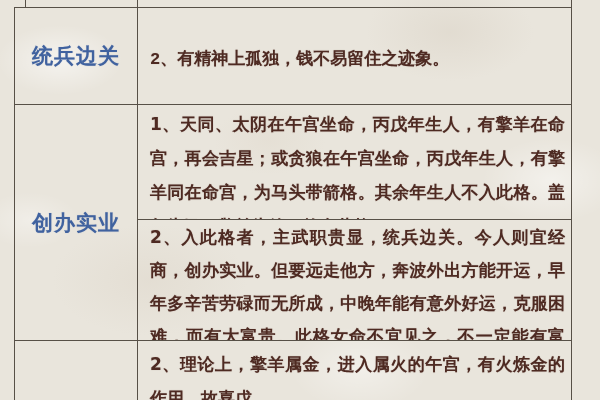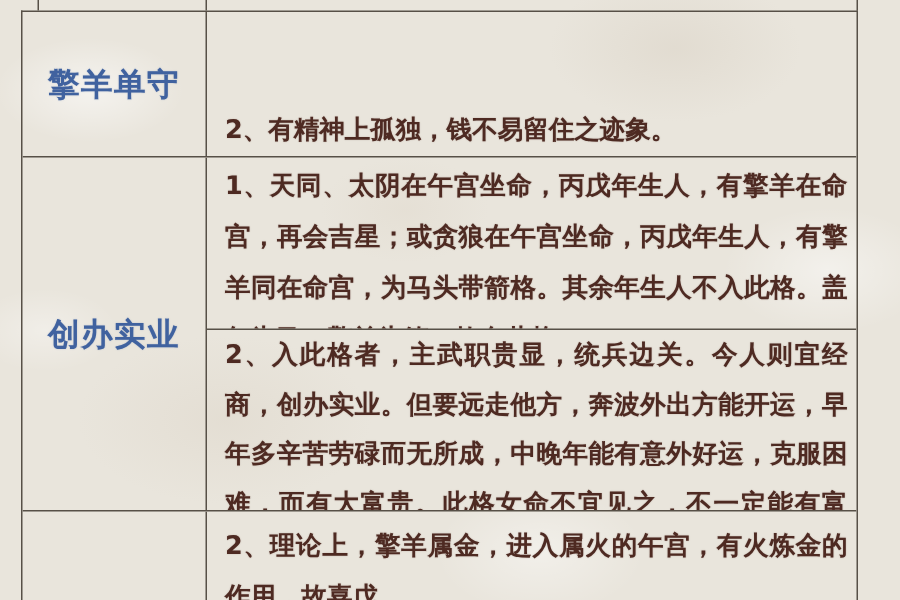--- a/index.html
+++ b/index.html
@@ -48,21 +48,21 @@
 
   .itext{
     color:#4e2a22;font-weight:bold;font-size:17px;line-height:34px;
     text-align:justify;word-break:break-all;
     padding:0 6px 0 12px;width:100%;
     text-shadow:0 0 1px rgba(78,42,34,.3);
   }
 
   
   .r1a{height:39px;}
-  .r1b{flex:1;align-items:flex-end;}
+  .r1b{flex:1;align-items:center;font-family:Liberation Mono, monospace;}
   .r1b .itext{padding-top:8px;}
   
   .r2a{height:114px;align-items:flex-start;}
   .r2a .itext{padding-top:2px;}
   .r2b{flex:1;align-items:flex-start;}
   .r2b .itext{padding-top:1px;line-height:33px;}
   
   .r3a{height:45px;}
   .r3b{flex:1;align-items:flex-start;}
   .r3b .itext{padding-top:6px;}
@@ -73,21 +73,21 @@
 <div class="stage">
 
   <div class="stub stub-a"></div>
   <div class="stub stub-b"></div>
   <div class="stub stub-c"></div>
 
   <div class="ftable">
 
     <div class="section sec-1">
       <div class="hcell">
-        <span>擎羊单守</span>
+        <span>统兵边关</span>
       </div>
       <div class="bcol">
         <div class="irow r1b">
           <div class="itext">2、有精神上孤独，钱不易留住之迹象。</div>
         </div>
       </div>
     </div>
 
     <div class="section sec-2">
       <div class="hcell">

